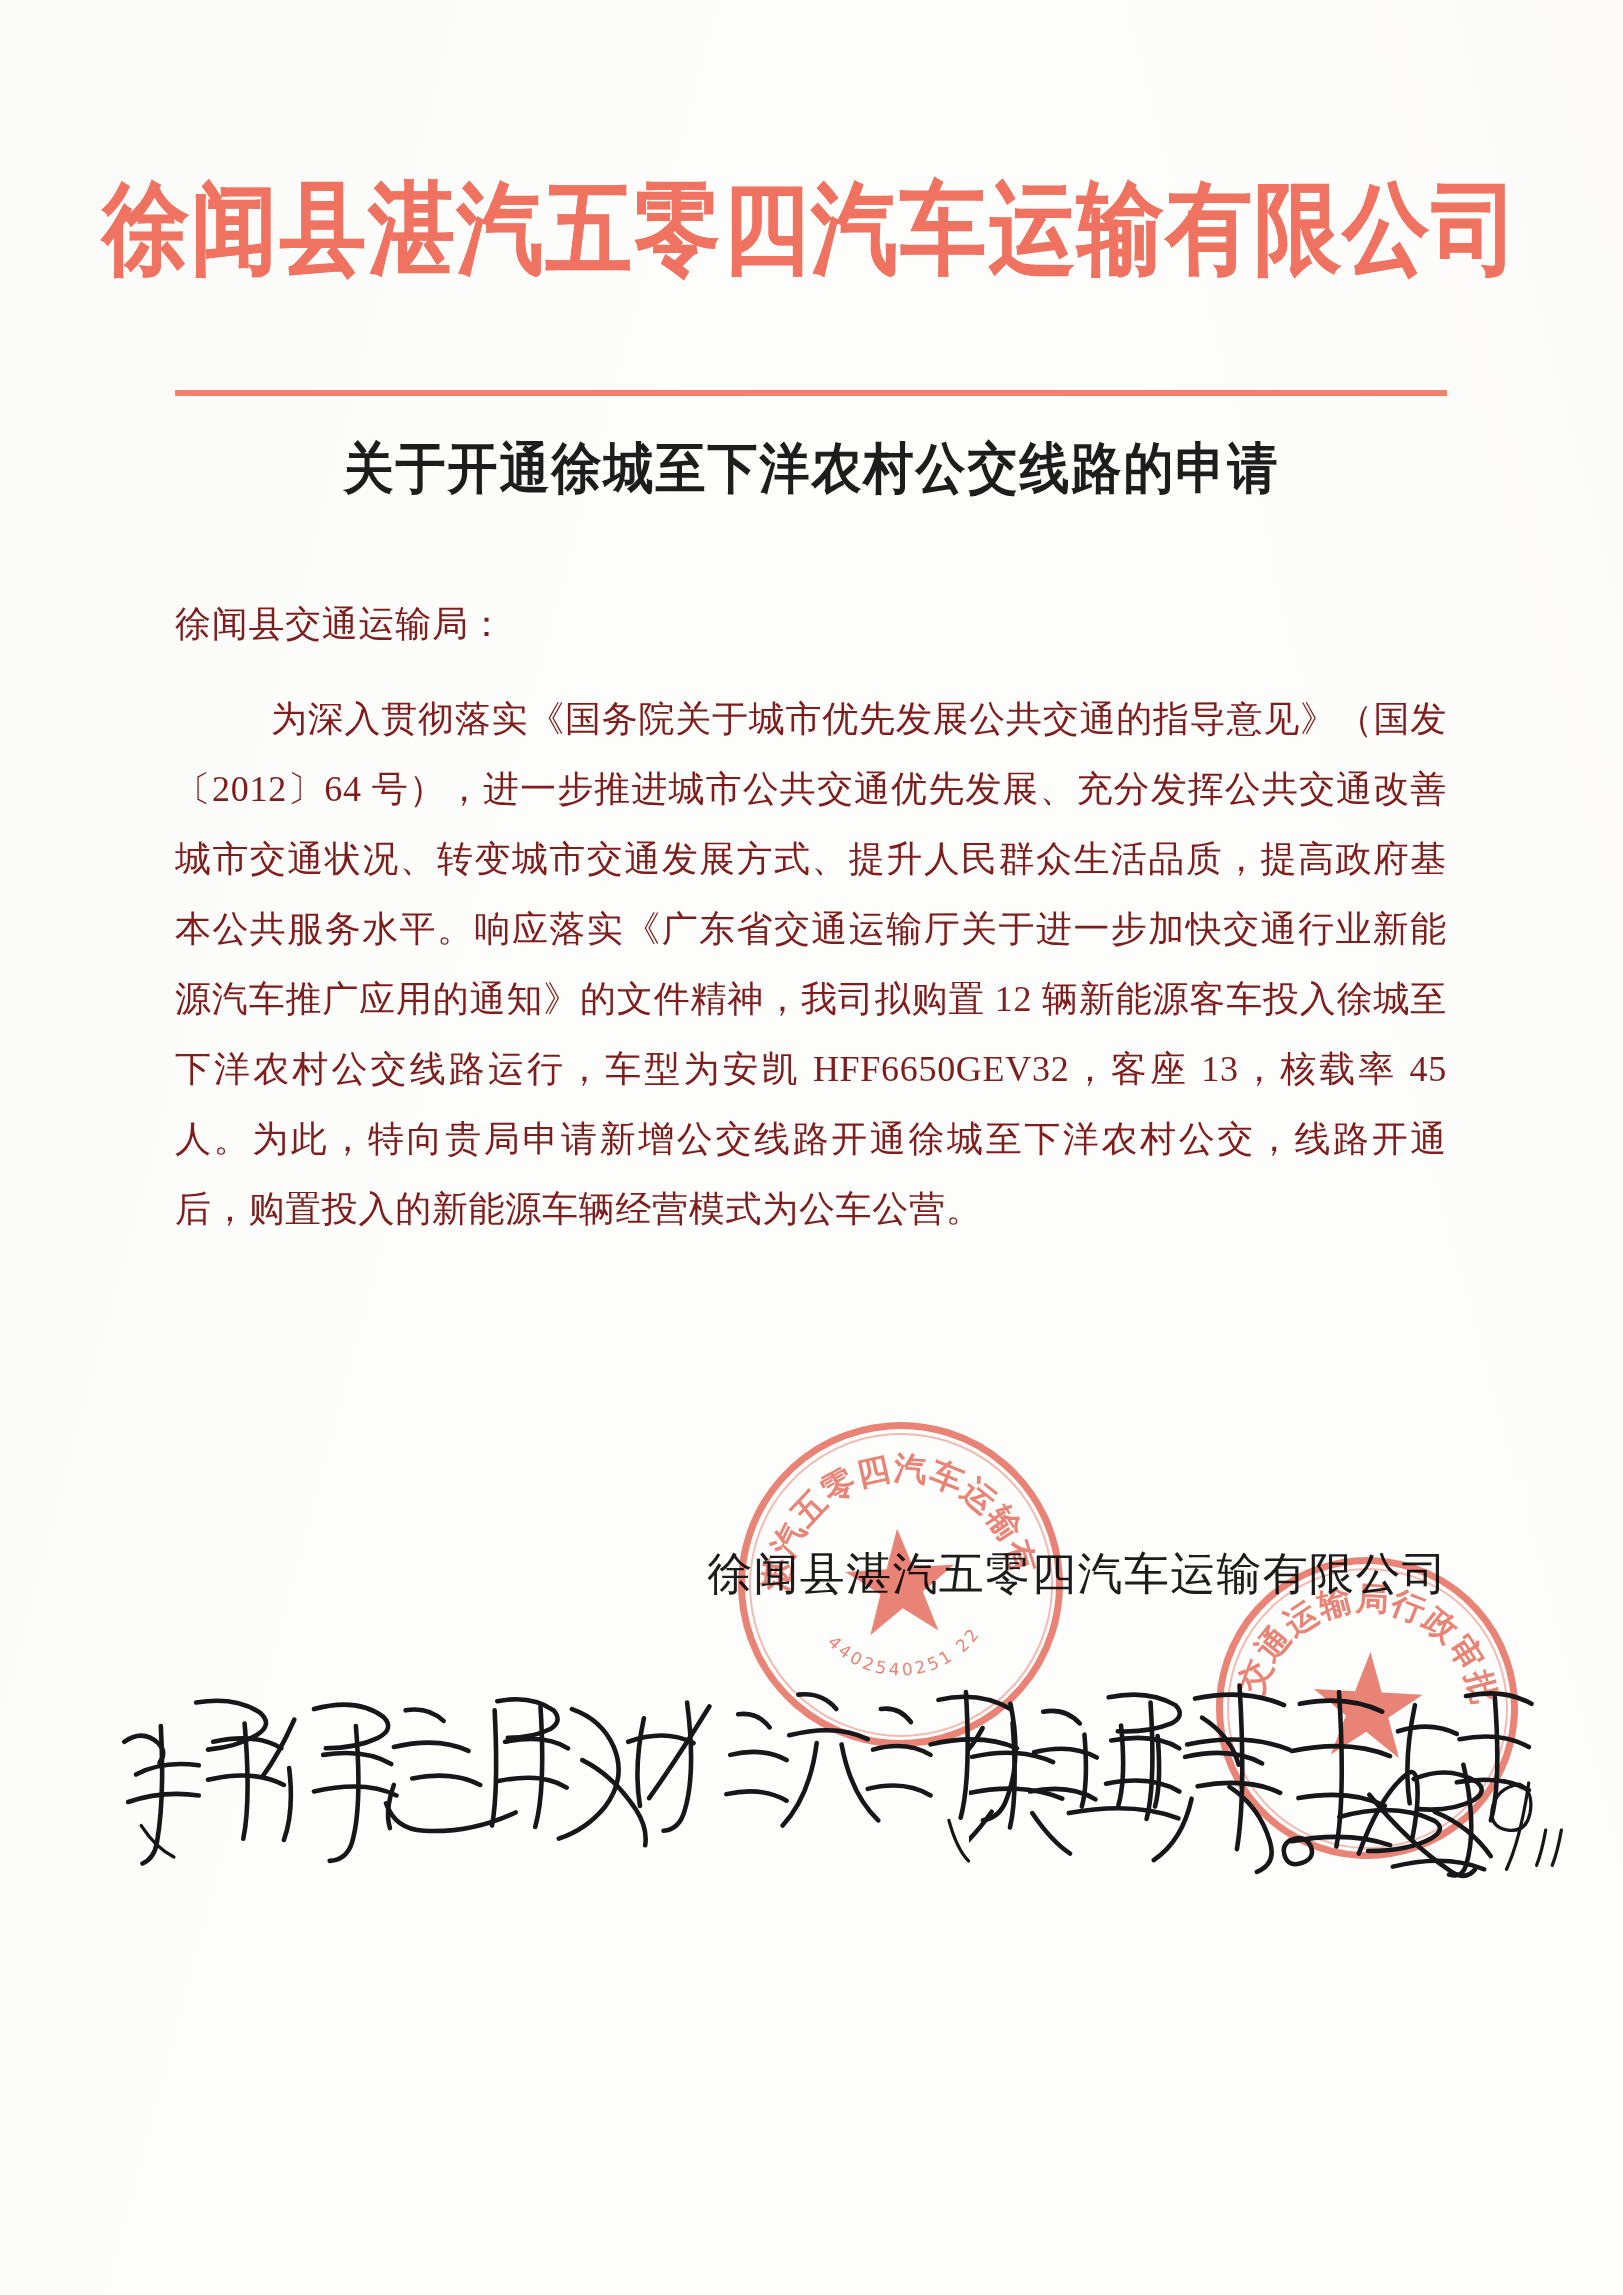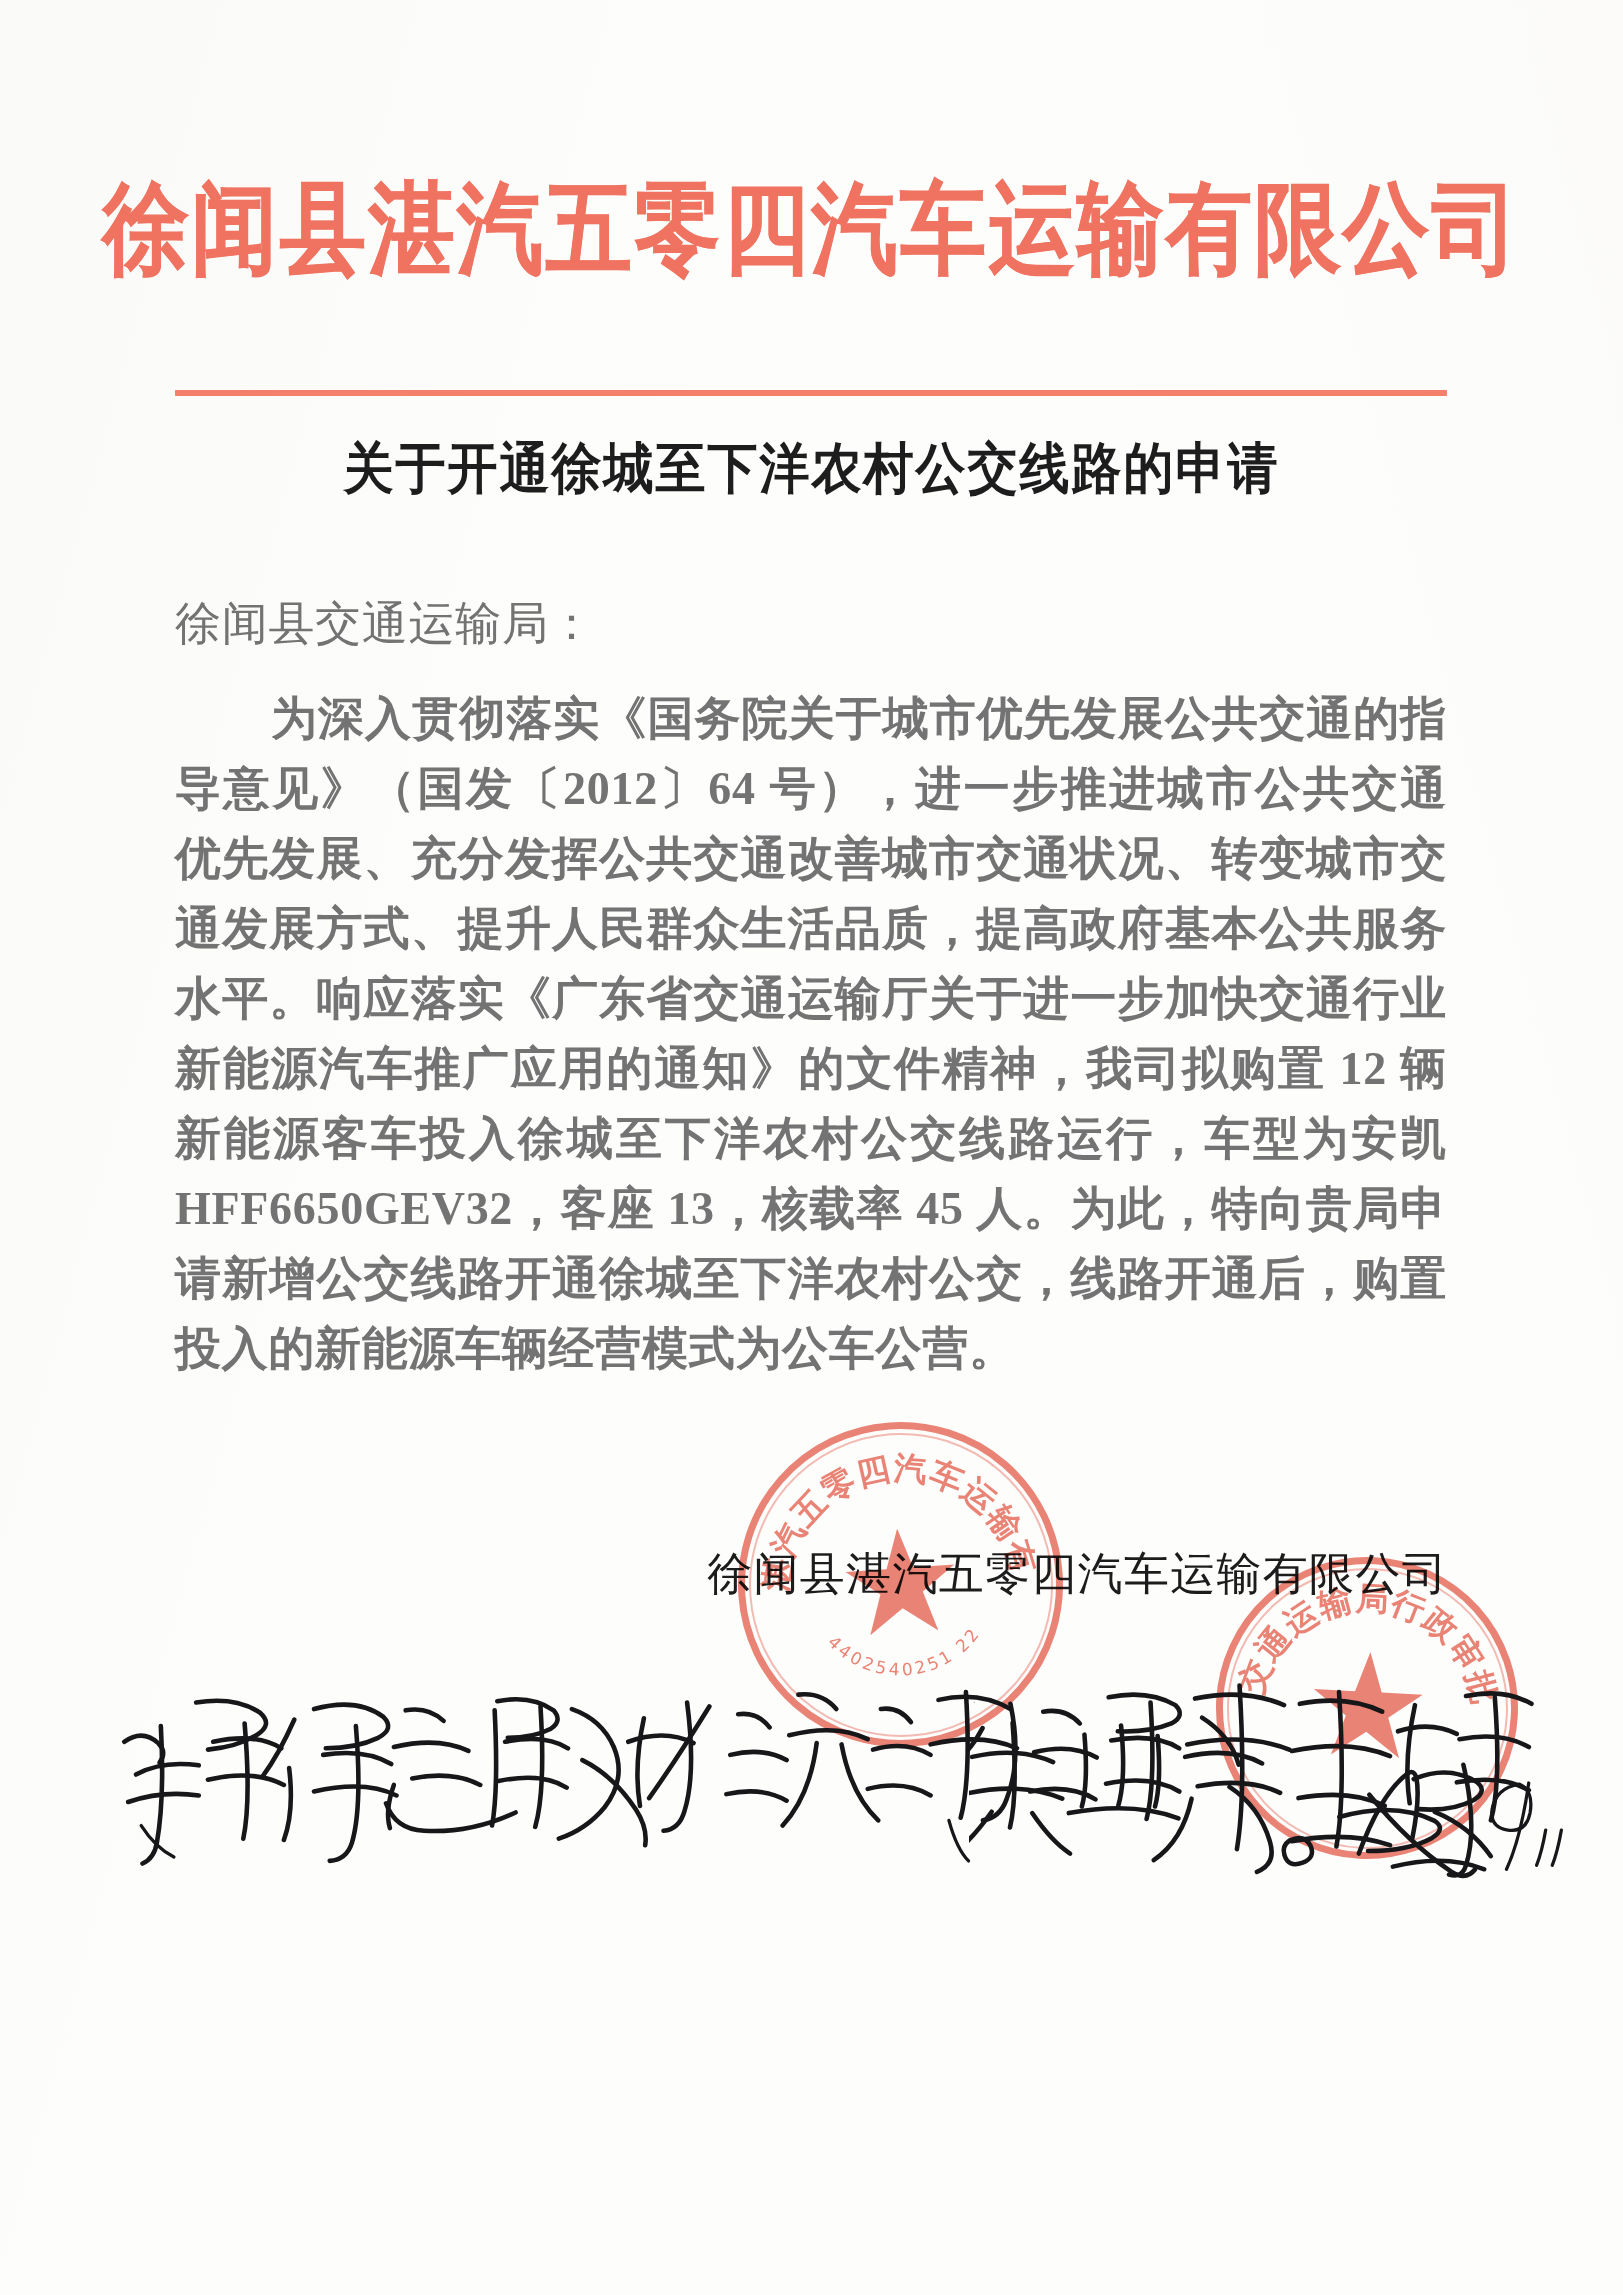--- a/index.html
+++ b/index.html
@@ -77,35 +77,34 @@
     transform: scaleY(1.1);
     transform-origin: center top;
   }
 
   
   .body-block {
     position: absolute;
     left: 175px;
     width: 1272px;
     top: 589px;
-    color: #737373;
-    font-size: 46px;
+    color: #7f1d1d;
+    font-size: 36px;
     line-height: 70px;
     letter-spacing: 0.7px;
   }
   .salutation {
     margin: 0 0 25px 0;
     white-space: nowrap;
   }
   .para {
     margin: 0 0 2.6px 0;
     text-indent: 96px;
     text-align: justify;
     text-justify: inter-ideograph;
-    font-weight: bold;
   }
   .para.short { text-align: left; }
 
   
   .signature {
     position: absolute;
     right: 175px;
     top: 1538px;
     text-align: center;
     color: #1c1c1c;

